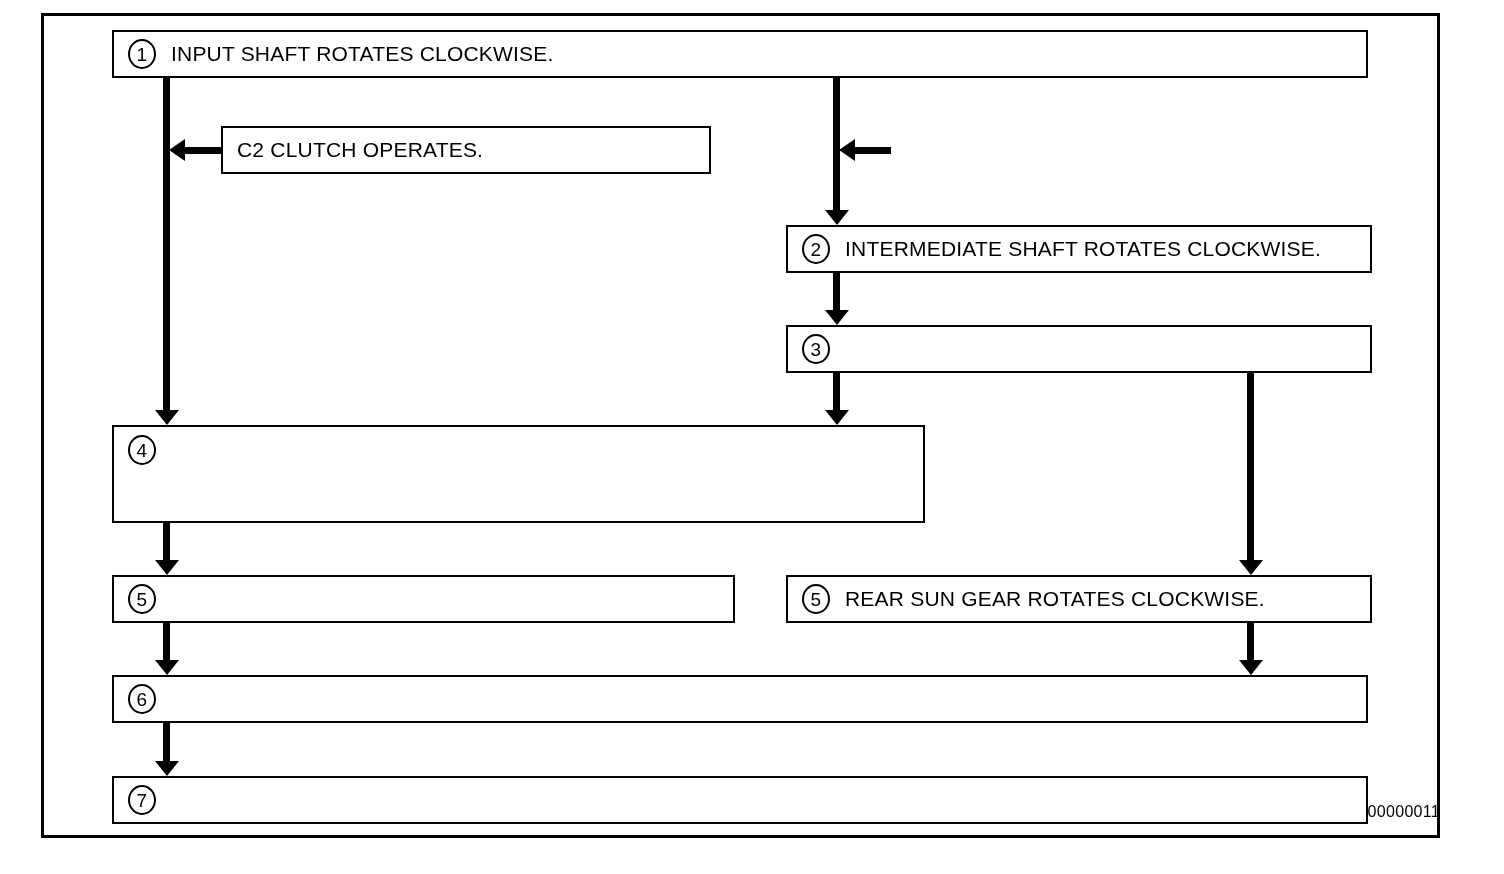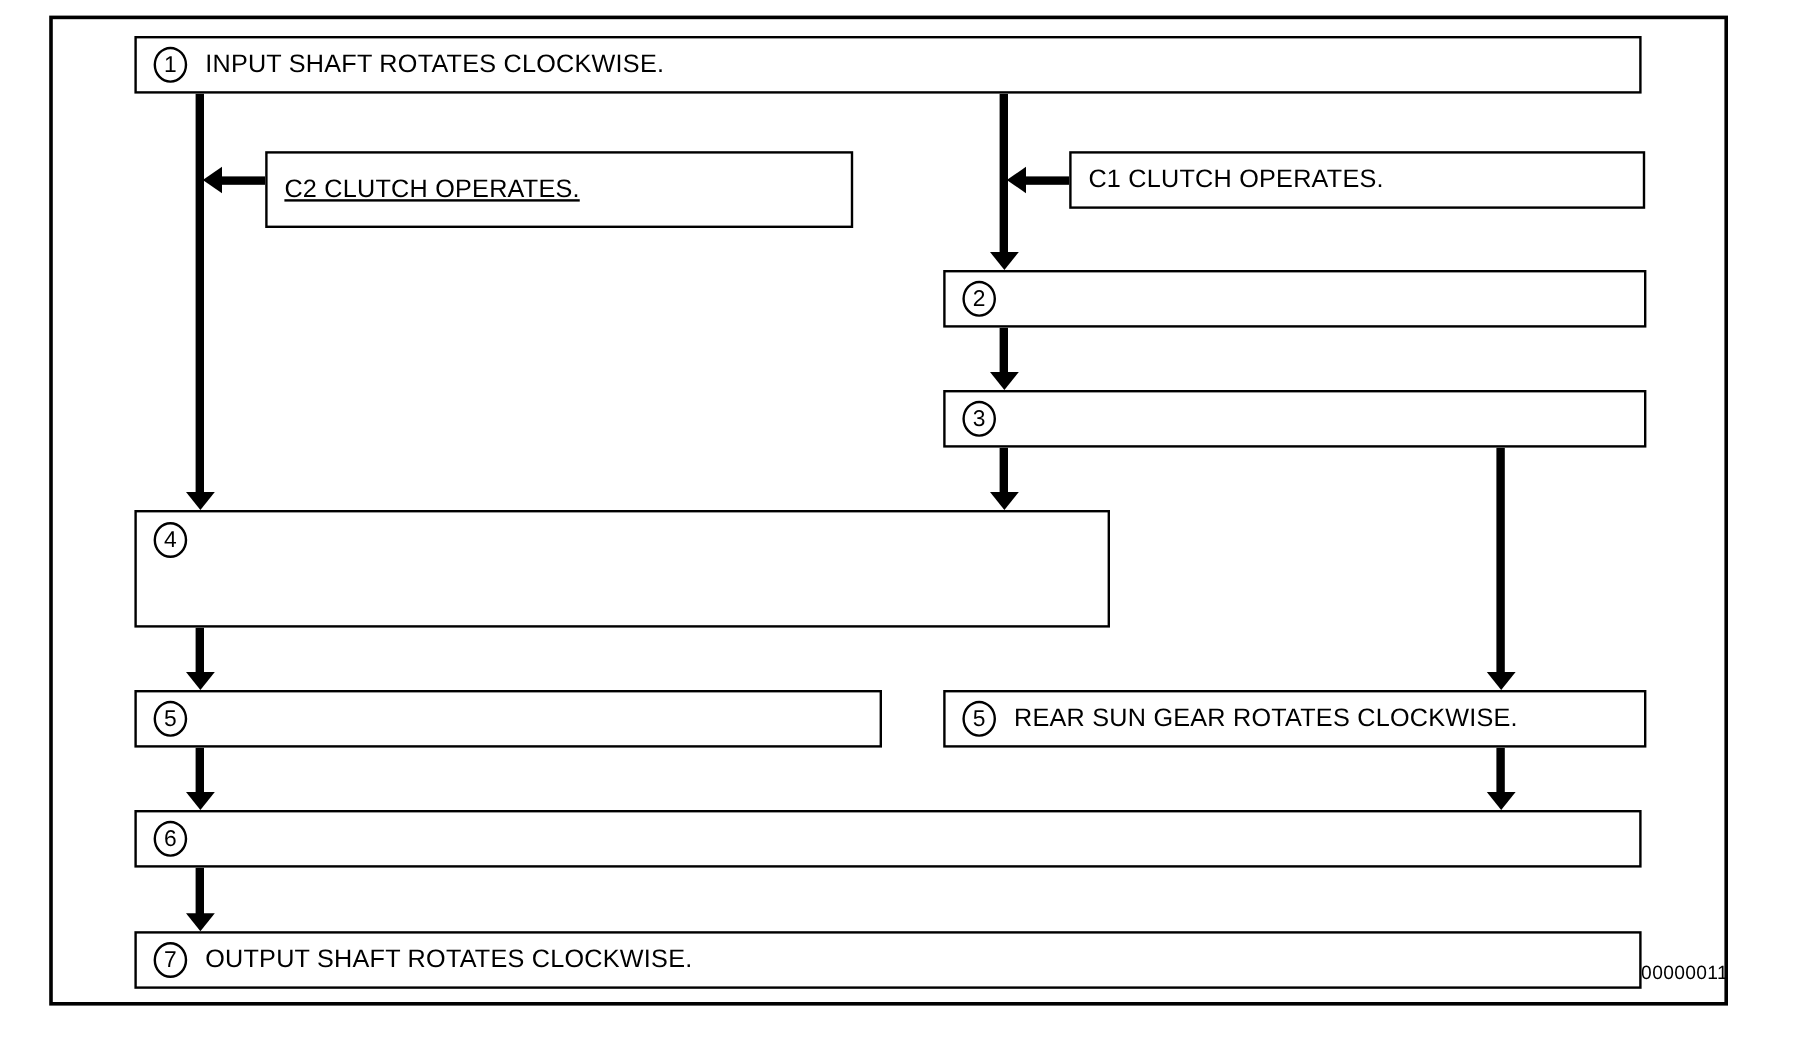--- a/index.html
+++ b/index.html
@@ -49,21 +49,21 @@
     height: 30px;
     border: 2px solid #000000;
     border-radius: 50%;
     box-sizing: border-box;
     font-size: 19px;
     line-height: 1;
   }
   .lbl { white-space: pre-line; }
   
   .b-n1  { left: 112px; top: 30px;  width: 1256px; height: 48px; }
-  .b-c2  { left: 221px; top: 126px; width: 490px;  height: 64px; text-decoration: underline; }
+  .b-c2  { left: 221px; top: 126px; width: 490px;  height: 48px; }
   .b-c1  { left: 891px; top: 126px; width: 480px;  height: 48px; }
   .b-n2  { left: 786px; top: 225px; width: 586px;  height: 48px; }
   .b-n3  { left: 786px; top: 325px; width: 586px;  height: 48px; }
   .b-n4  { left: 112px; top: 425px; width: 813px;  height: 98px; align-items: flex-start; padding-top: 7px; }
   .b-n4 .badge { margin-top: 1px; }
   .b-n5a { left: 112px; top: 575px; width: 623px;  height: 48px; }
   .b-n5b { left: 786px; top: 575px; width: 586px;  height: 48px; }
   .b-n6  { left: 112px; top: 675px; width: 1256px; height: 48px; }
   .b-n7  { left: 112px; top: 776px; width: 1256px; height: 48px; }
   
@@ -111,26 +111,24 @@
 
   <div class="box b-n1">
     <span class="badge">1</span>
     <span class="lbl">INPUT SHAFT ROTATES CLOCKWISE.</span>
   </div>
 
   <div class="box b-c2">
     <span class="lbl">C2 CLUTCH OPERATES.</span>
   </div>
 
-  <div class="box b-c1">
-    <span class="lbl">C1 CLUTCH OPERATES.</span>
-  </div>
 
   <div class="box b-n2">
     <span class="badge">2</span>
+    <span class="lbl">INTERMEDIATE SHAFT ROTATES CLOCKWISE.</span>
   </div>
 
   <div class="box b-n3">
     <span class="badge">3</span>
   </div>
 
   <div class="box b-n4">
     <span class="badge">4</span>
   </div>
 
@@ -142,21 +140,20 @@
     <span class="badge">5</span>
     <span class="lbl">REAR SUN GEAR ROTATES CLOCKWISE.</span>
   </div>
 
   <div class="box b-n6">
     <span class="badge">6</span>
   </div>
 
   <div class="box b-n7">
     <span class="badge">7</span>
-    <span class="lbl">OUTPUT SHAFT ROTATES CLOCKWISE.</span>
   </div>
 
   <div class="vline" style="left:163px; top:78px;  height:333px;"></div>
   <div class="arr-down" style="left:155px; top:410px;"></div>
 
   <div class="vline" style="left:833px; top:78px;  height:133px;"></div>
   <div class="arr-down" style="left:825px; top:210px;"></div>
 
   <div class="vline" style="left:833px; top:273px; height:38px;"></div>
   <div class="arr-down" style="left:825px; top:310px;"></div>

